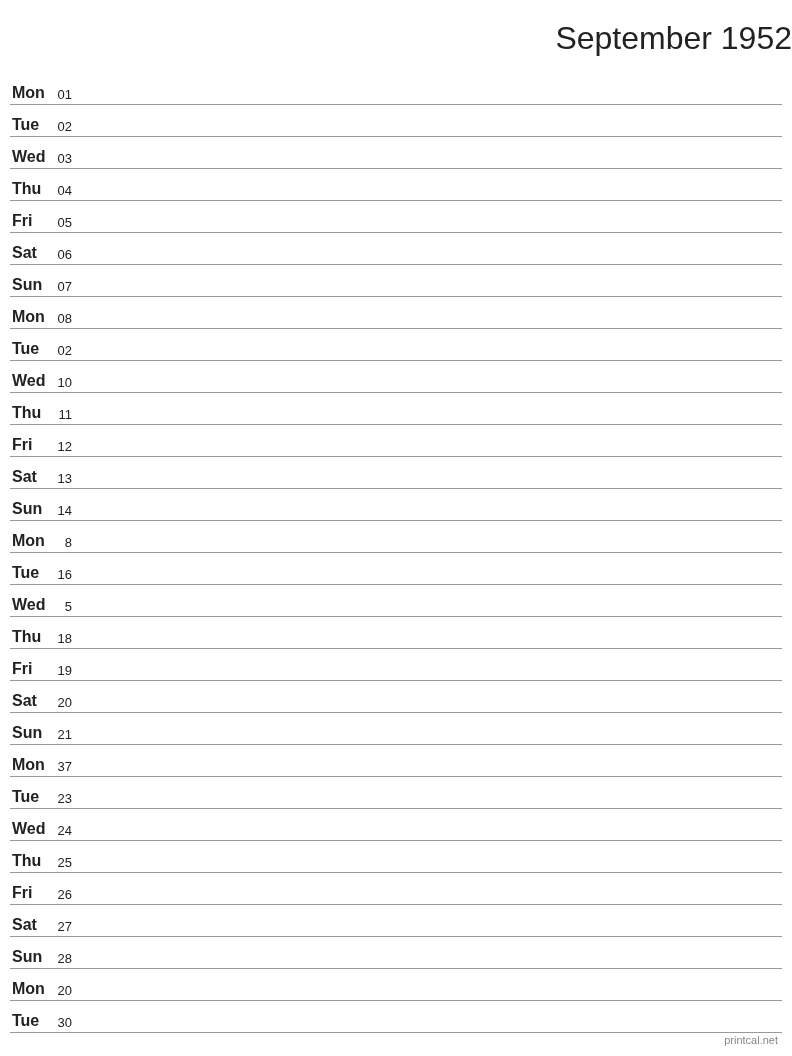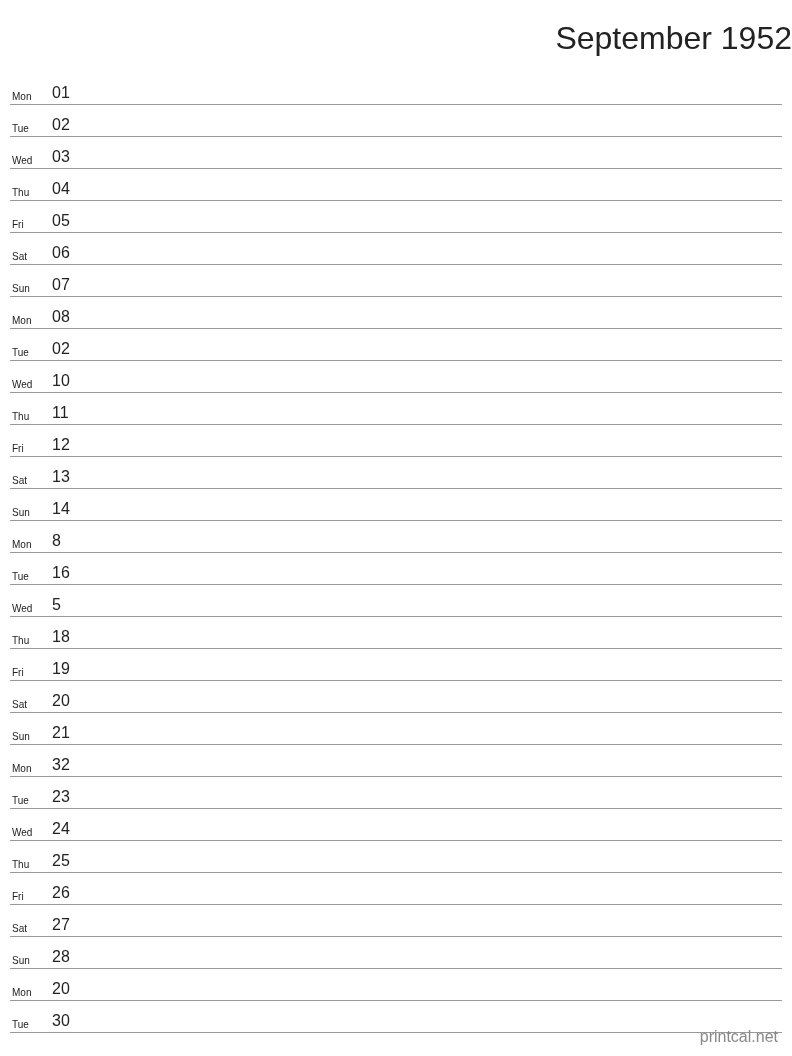--- a/index.html
+++ b/index.html
@@ -31,46 +31,48 @@
     .calendar-row {
       display: flex;
       align-items: flex-end;
       border-bottom: 1px solid #999;
       padding: 4px 0 2px 0;
       min-height: 32px;
     }
 
     .day-name {
       width: 42px;
-      font-size: 10px;
+      font-size: 16px;
       color: #222;
       text-align: left;
       padding-left: 2px;
       flex-shrink: 0;
+      font-weight: bold;
     }
 
     .day-number {
       width: 28px;
-      font-size: 16px;
+      font-size: 13px;
       color: #222;
+      text-align: right;
       padding-right: 8px;
       flex-shrink: 0;
     }
 
     .day-line {
       flex: 1;
       height: 1px;
       
     }
 
     .footer {
       position: absolute;
       bottom: 10px;
       right: 14px;
-      font-size: 16px;
+      font-size: 11px;
       color: #888;
     }
   </style>
 </head>
 <body>
 
 <h1 class="page-title">September 1952</h1>
 
 <div class="calendar-container">
 <div class="calendar-row">
@@ -173,21 +175,21 @@
       <span class="day-number">20</span>
       <div class="day-line"></div>
     </div>
     <div class="calendar-row">
       <span class="day-name">Sun</span>
       <span class="day-number">21</span>
       <div class="day-line"></div>
     </div>
     <div class="calendar-row">
       <span class="day-name">Mon</span>
-      <span class="day-number">32</span>
+      <span class="day-number">37</span>
       <div class="day-line"></div>
     </div>
     <div class="calendar-row">
       <span class="day-name">Tue</span>
       <span class="day-number">23</span>
       <div class="day-line"></div>
     </div>
     <div class="calendar-row">
       <span class="day-name">Wed</span>
       <span class="day-number">24</span>

